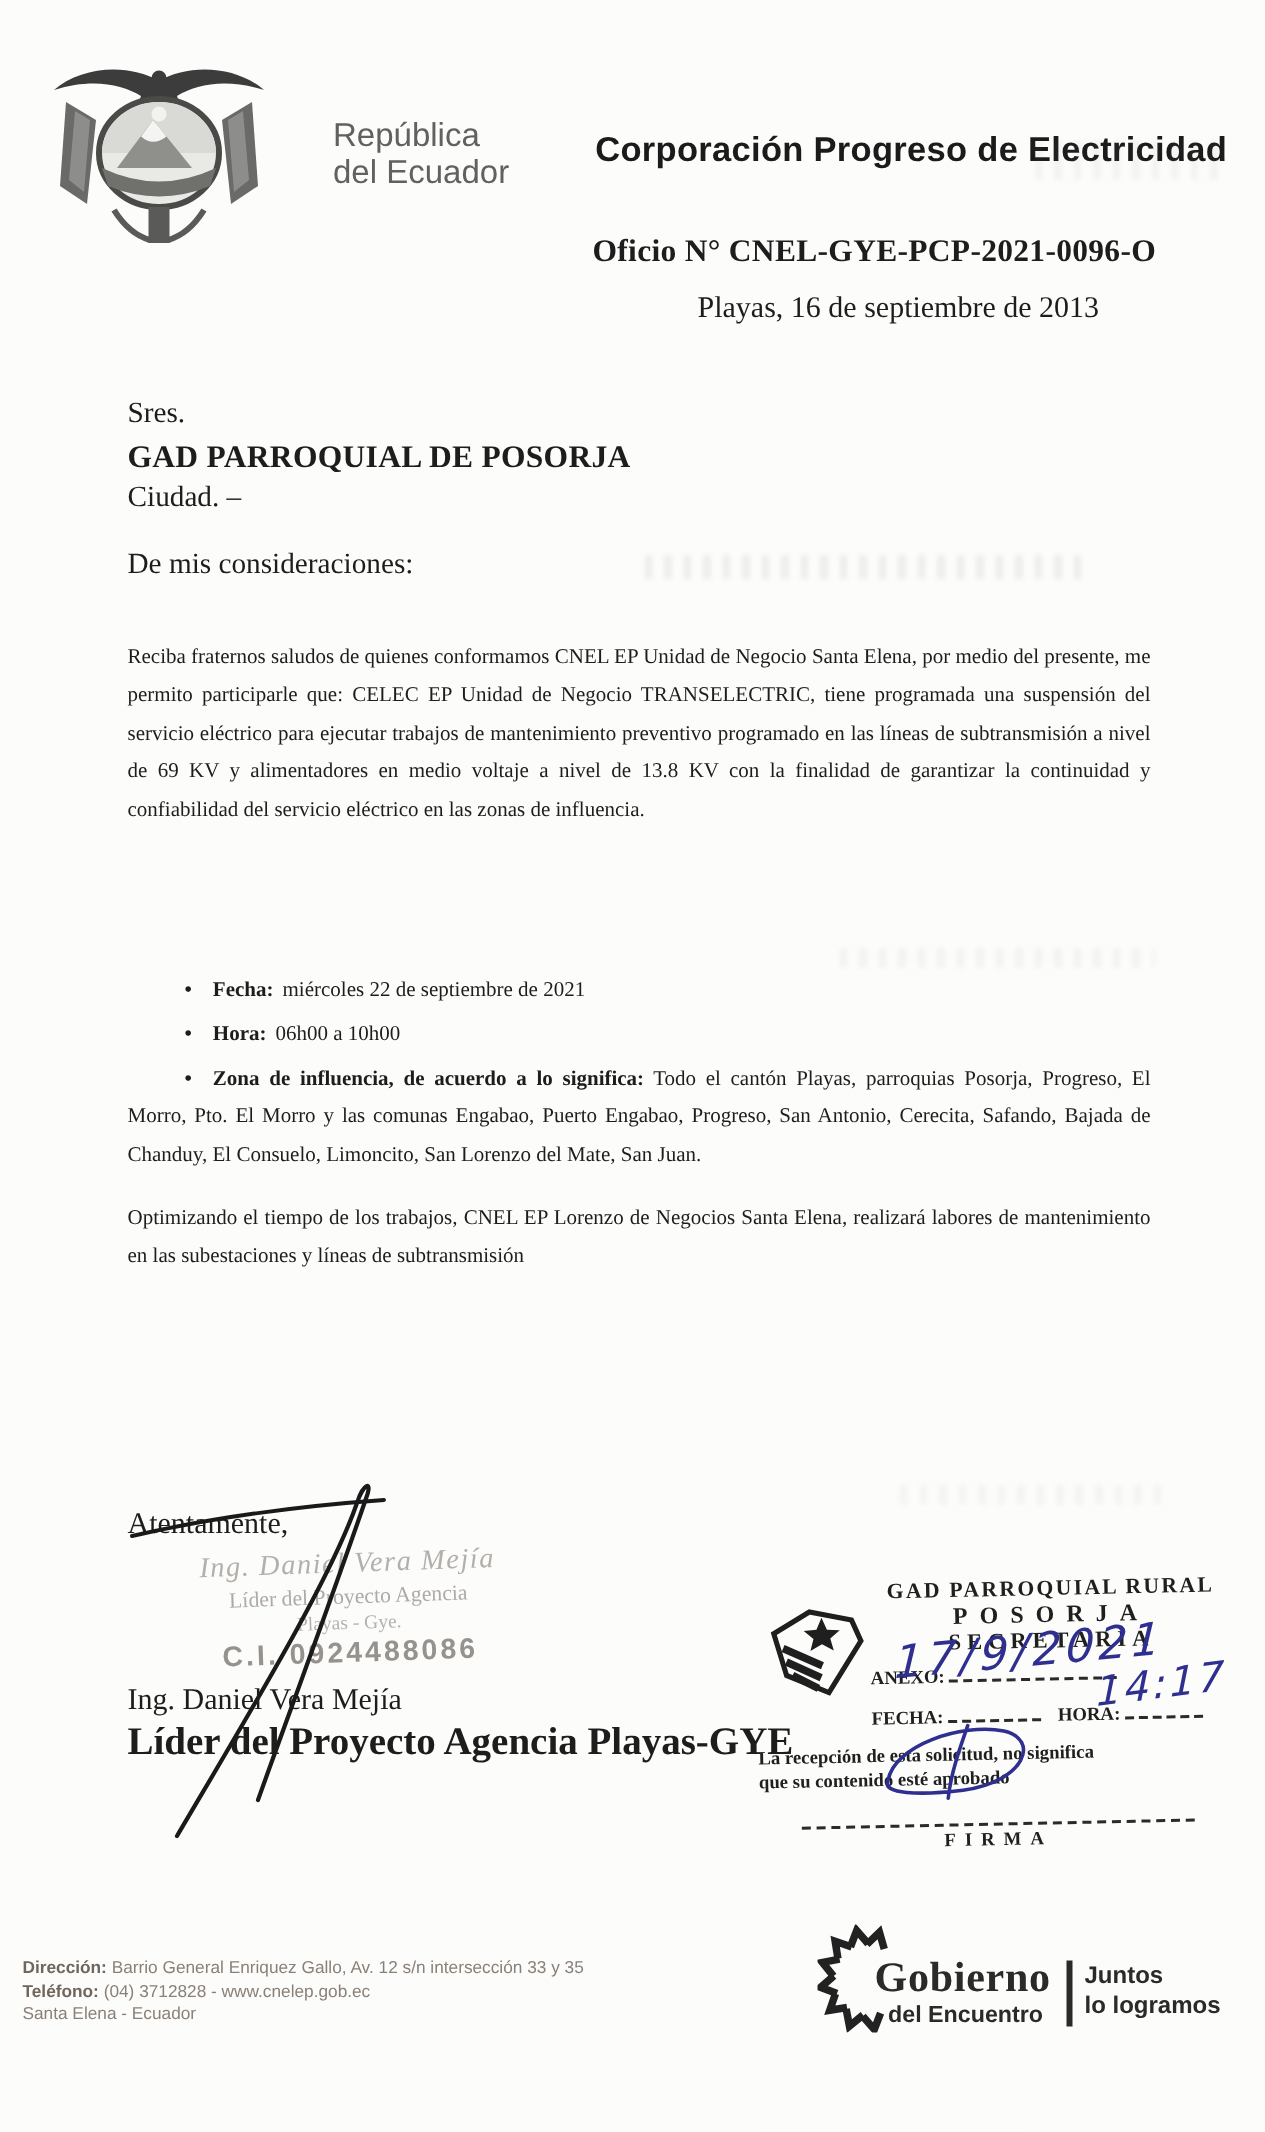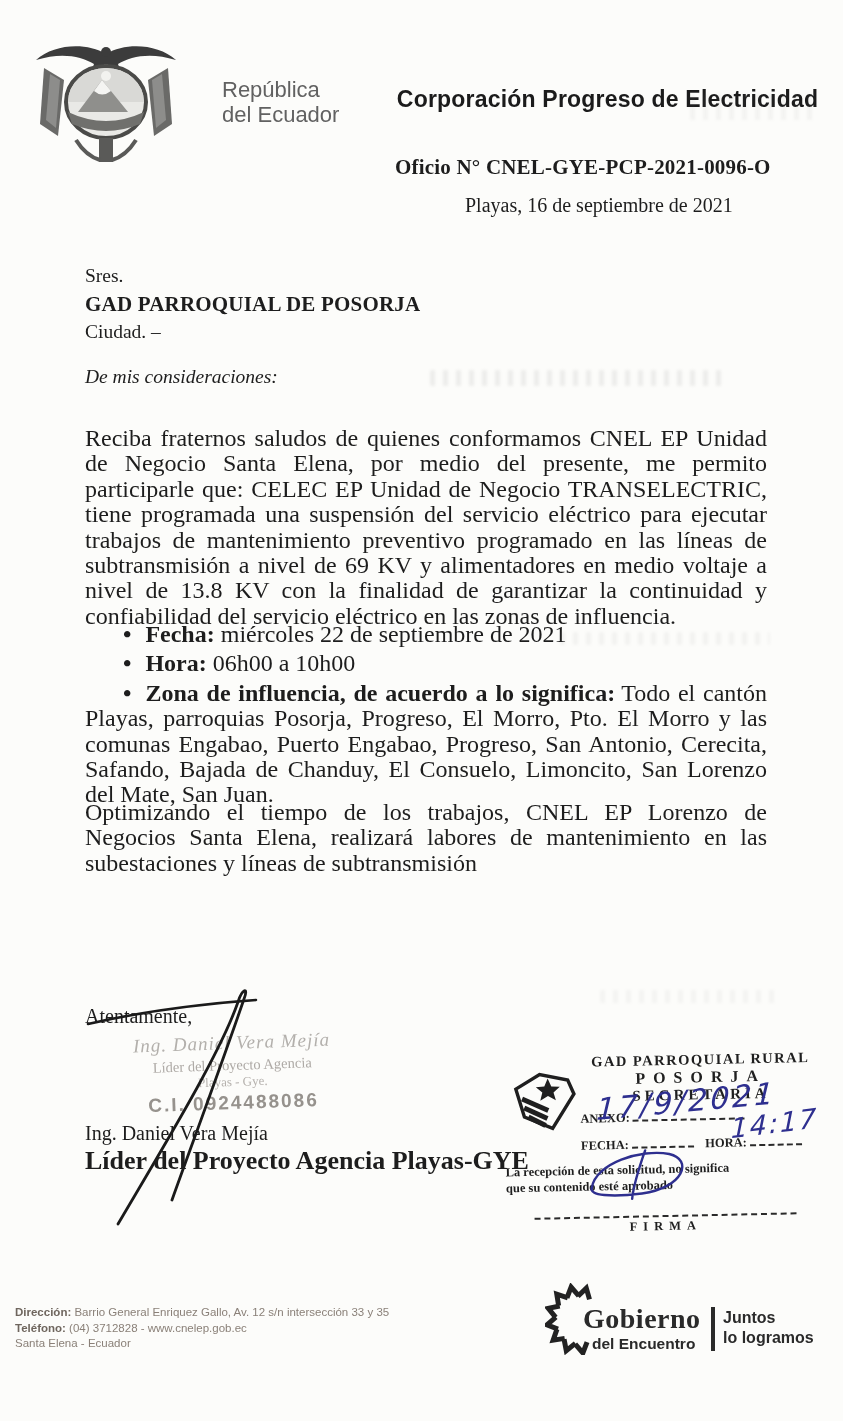--- a/index.html
+++ b/index.html
@@ -13,24 +13,24 @@
   .coa{ position:absolute; left:6px; top:40px; }
   .republic{ position:absolute; left:222px; top:77px;
     font-family:"Liberation Sans", sans-serif; font-size:22px; line-height:25px; color:#616161; }
   .org-title{ position:absolute; left:385px; top:86px; width:445px; text-align:center;
     font-family:"Liberation Sans", sans-serif; font-weight:700; font-size:23px; color:#1b1b1b; letter-spacing:.2px;}
   .oficio{ position:absolute; left:395px; top:155px; font-weight:700; font-size:21px; letter-spacing:.2px;}
   .place-date{ position:absolute; left:465px; top:194px; font-size:20px; }
   
   .recipient{ position:absolute; left:85px; top:262px; font-size:19.5px; line-height:28px; }
   .recipient .name{ font-weight:700; font-size:21px; letter-spacing:.2px; }
-  .greeting{ position:absolute; left:85px; top:366px; font-size:19.5px;font-style:italic; }
-  .bodyblock{ position:absolute; left:85px; width:682px; font-size:24px; line-height:25.4px;
+  .greeting{ position:absolute; left:85px; top:366px; font-size:19.5px; }
+  .bodyblock{ position:absolute; left:85px; width:682px; font-size:14px; line-height:25.4px;
     text-align:justify; }
-  .p1{ top:426px; } .bullets{ top:622px; } .p2{ top:800px; } .p3{ top:884px; }
+  .p1{ top:426px; } .bullets{ top:648px; } .p2{ top:800px; } .p3{ top:884px; }
   .bullet{ text-indent:38px; margin-bottom:4px; }
   .bullet .mark{ font-weight:700; margin-right:14px; }
   .bullet .blabel{ font-weight:700; margin-right:6px; }
   
   .closing{ position:absolute; left:85px; top:1005px; font-size:20px; }
   .ghost-stamp{ position:absolute; left:115px; top:1032px; width:235px; text-align:center;
     transform:rotate(-2deg); }
   .ghost-stamp .g1{ font-style:italic; font-size:19px; color:#b3b0ac; letter-spacing:1px;}
   .ghost-stamp .g2{ font-size:14.5px; color:#aeaaa6; margin-top:3px;}
   .ghost-stamp .g3{ font-size:13px; color:#b5b1ad; }
@@ -106,21 +106,21 @@
     <path d="M70 100 q10 16 24 20 M130 100 q-10 16 -24 20" stroke="#5a5a58" stroke-width="4" fill="none"></path>
   </svg>
 
   <div class="republic">
     <div>República</div>
     <div>del Ecuador</div>
   </div>
 
   <div class="org-title">Corporación Progreso de Electricidad</div>
   <div class="oficio">Oficio N° CNEL-GYE-PCP-2021-0096-O</div>
-  <div class="place-date">Playas, 16 de septiembre de 2021</div>
+  <div class="place-date">Playas, 16 de septiembre de 2013</div>
 
   <div class="recipient">
     <div>Sres.</div>
     <div class="name">GAD PARROQUIAL DE POSORJA</div>
     <div>Ciudad. –</div>
   </div>
 
   <div class="greeting">De mis consideraciones:</div>
 
   <p class="bodyblock p1">Reciba fraternos saludos de quienes conformamos CNEL EP Unidad de Negocio Santa Elena, por medio del presente, me permito participarle que: CELEC EP Unidad de Negocio TRANSELECTRIC, tiene programada una suspensión del servicio eléctrico para ejecutar trabajos de mantenimiento preventivo programado en las líneas de subtransmisión a nivel de 69 KV y alimentadores en medio voltaje a nivel de 13.8 KV con la finalidad de garantizar la continuidad y confiabilidad del servicio eléctrico en las zonas de influencia.</p>

